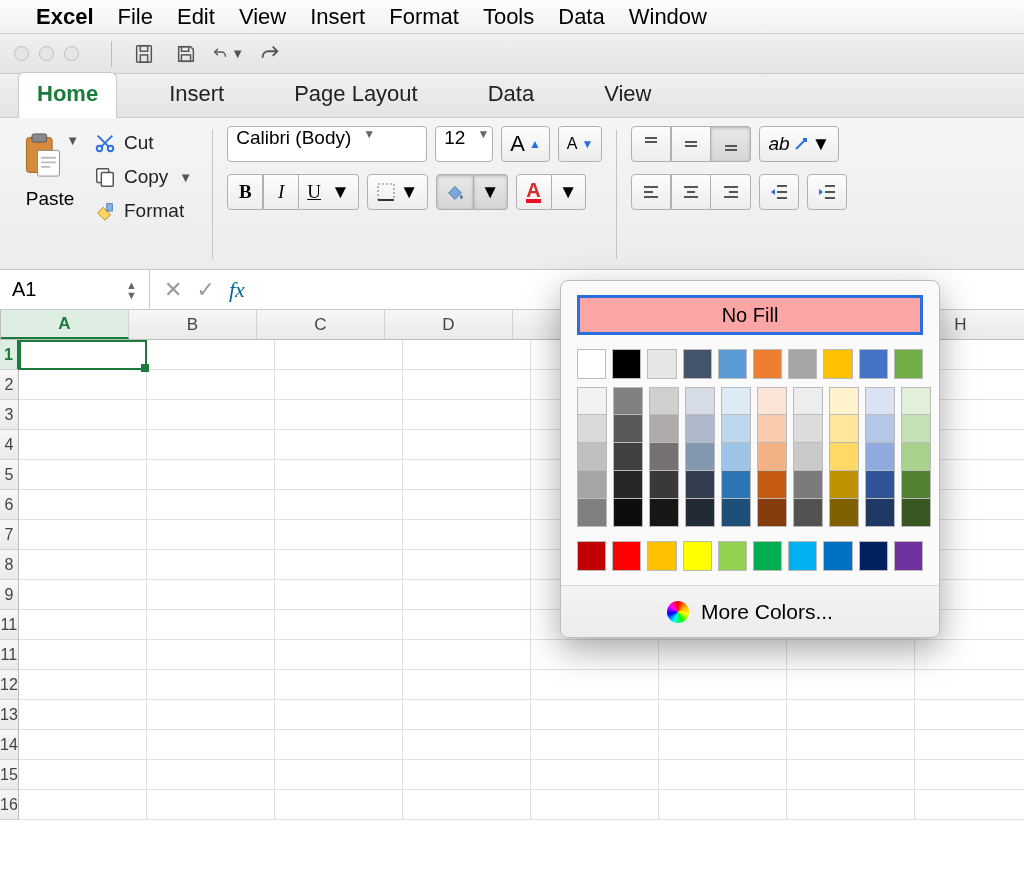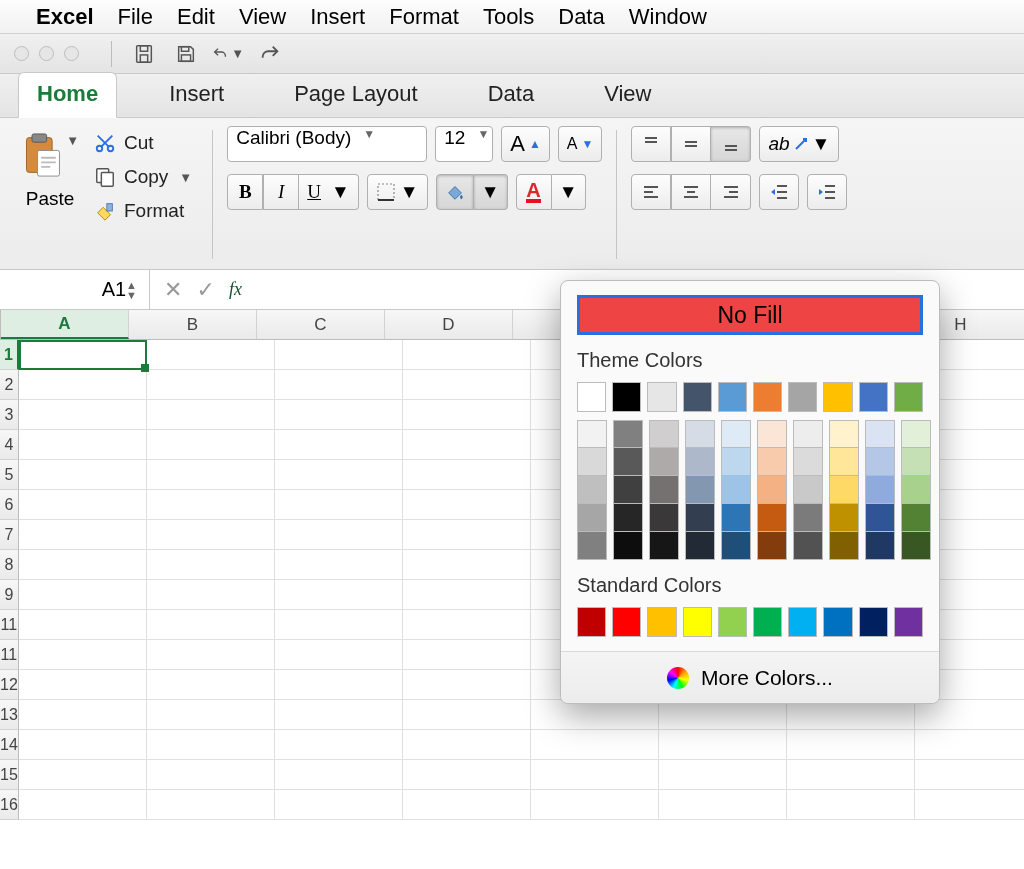--- a/index.html
+++ b/index.html
@@ -51,45 +51,45 @@
 .italic { font-style:italic; font-family: Georgia, serif;}
 .underline-u { text-decoration: underline; font-family: Georgia, serif;}
 .font-color-a { color:#d82a2a; font-weight:700; font-size:20px; border-bottom:4px solid #e81123; line-height:18px;}
 
 
 .align-row .btn { min-width:40px;}
 .active-btn { background: linear-gradient(#e8e8e8,#d6d6d6); box-shadow: inset 0 1px 3px rgba(0,0,0,.25);}
 
 
 .formula-bar { height: 40px; background:#fff; border-bottom:1px solid #c9c9c9; display:flex; align-items:center;}
-.namebox { width:150px; height:100%; border-right:1px solid #c9c9c9; display:flex; align-items:center; padding:0 12px; font-size:20px; justify-content:flex-end;}
+.namebox { width:150px; height:100%; border-right:1px solid #c9c9c9; display:flex; align-items:center; padding:0 12px; font-size:20px; justify-content:space-between;}
 .namebox .spin { display:flex; flex-direction:column; font-size:11px; color:#666; line-height:10px;}
 .fx-btns { display:flex; align-items:center; gap:14px; padding:0 14px; color:#999; font-size:22px;}
-.fx-label { font-style:italic; font-family: Georgia, serif; font-size:18px; color:#14532d;}
+.fx-label { font-style:italic; font-family: Georgia, serif; font-size:22px; color:#0369a1;}
 .formula-input { flex:1; height:100%; border:none; outline:none; padding:0 8px; font-size:19px;}
 
 
 .sheet { position:relative; }
 .col-headers { display:flex; height:30px; background:linear-gradient(#f7f7f7,#eaeaea); border-bottom:1px solid #bcbcbc;}
 .corner { width:36px; border-right:1px solid #bcbcbc;}
 .col-h { flex: 0 0 128px; border-right:1px solid #d2d2d2; display:flex; align-items:center; justify-content:center; font-size:17px; color:#444;}
 .col-h.sel { background:#dfeee3; color:#1b7b3a; font-weight:600; border-bottom:2px solid #1b7b3a;}
 .grid-body { display:flex;}
 .row-headers { width:36px;}
 .row-h { height:30px; border-bottom:1px solid #d2d2d2; border-right:1px solid #bcbcbc; background:linear-gradient(#f7f7f7,#eaeaea); display:flex; align-items:center; justify-content:center; font-size:16px; color:#444;}
 .row-h.sel { background:#dfeee3; color:#1b7b3a; font-weight:700; border-right:2px solid #1b7b3a;}
 .cells { position:relative; flex:1;}
 .cell-row { display:flex; height:30px;}
 .cell { flex:0 0 128px; border-right:1px solid #e0e0e0; border-bottom:1px solid #e0e0e0;}
 .sel-outline { position:absolute; left:0; top:0; width:128px; height:30px; border:2px solid #1b7b3a; pointer-events:none;}
 .sel-handle { position:absolute; left:122px; top:24px; width:8px; height:8px; background:#1b7b3a;}
 
 
 .color-popup { position:absolute; left:560px; top:280px; width:380px; background:#fafafa; border:1px solid #bcbcbc; border-radius:8px; box-shadow: 0 12px 34px rgba(0,0,0,.35); padding: 14px 16px 0; z-index:50;}
-.no-fill { height:40px; border:3px solid #2a6fe0; background:#ef4444; display:flex; align-items:center; justify-content:center; font-size:23px; margin-bottom:14px;}
+.no-fill { height:40px; border:3px solid #2a6fe0; background:#fca5a5; display:flex; align-items:center; justify-content:center; font-size:20px; margin-bottom:14px;}
 .section-label { font-size:20px; color:#333; margin: 6px 0 10px;}
 .theme-row { display:flex; gap:6px; margin-bottom:8px;}
 .sw { width:30px; height:30px; border:1px solid #bbb;}
 .theme-cols { display:flex; gap:6px; margin-bottom:14px;}
 .theme-col { display:flex; flex-direction:column;}
 .theme-col .sw { height:28px; border-top:none;}
 .theme-col .sw:first-child { border-top:1px solid #bbb;}
 .std-row { display:flex; gap:6px; margin-bottom:14px;}
 .more-colors { height:52px; border-top:1px solid #d9d9d9; margin: 0 -16px; display:flex; align-items:center; justify-content:center; gap:12px; font-size:21px; background:linear-gradient(#f4f4f4,#ececec); border-radius:0 0 8px 8px;}
 .color-wheel { width:22px; height:22px; border-radius:50%; background: conic-gradient(red,orange,yellow,lime,cyan,blue,magenta,red);}
@@ -550,21 +550,20 @@
           <div class="cell"></div>
         </div>
       </div>
   </div>
 </div>
 
 <div class="color-popup">
   <div class="no-fill">
     <span>No Fill</span>
   </div>
-  <div class="section-label">Theme Colors</div>
   <div class="theme-row" id="theme-base">
       <div class="sw" style="background: rgb(255, 255, 255);"></div>
       <div class="sw" style="background: rgb(0, 0, 0);"></div>
       <div class="sw" style="background: rgb(231, 230, 230);"></div>
       <div class="sw" style="background: rgb(68, 84, 106);"></div>
       <div class="sw" style="background: rgb(91, 155, 213);"></div>
       <div class="sw" style="background: rgb(237, 125, 49);"></div>
       <div class="sw" style="background: rgb(165, 165, 165);"></div>
       <div class="sw" style="background: rgb(255, 192, 0);"></div>
       <div class="sw" style="background: rgb(68, 114, 196);"></div>
@@ -635,21 +634,20 @@
         <div class="sw" style="background: rgb(32, 56, 100);"></div>
       </div>
       <div class="theme-col">
         <div class="sw" style="background: rgb(226, 240, 217);"></div>
         <div class="sw" style="background: rgb(197, 224, 180);"></div>
         <div class="sw" style="background: rgb(169, 209, 142);"></div>
         <div class="sw" style="background: rgb(84, 130, 53);"></div>
         <div class="sw" style="background: rgb(56, 87, 35);"></div>
       </div>
     </div>
-  <div class="section-label">Standard Colors</div>
   <div class="std-row" id="std-row">
       <div class="sw" style="background: rgb(192, 0, 0);"></div>
       <div class="sw" style="background: rgb(255, 0, 0);"></div>
       <div class="sw" style="background: rgb(255, 192, 0);"></div>
       <div class="sw" style="background: rgb(255, 255, 0);"></div>
       <div class="sw" style="background: rgb(146, 208, 80);"></div>
       <div class="sw" style="background: rgb(0, 176, 80);"></div>
       <div class="sw" style="background: rgb(0, 176, 240);"></div>
       <div class="sw" style="background: rgb(0, 112, 192);"></div>
       <div class="sw" style="background: rgb(0, 32, 96);"></div>

